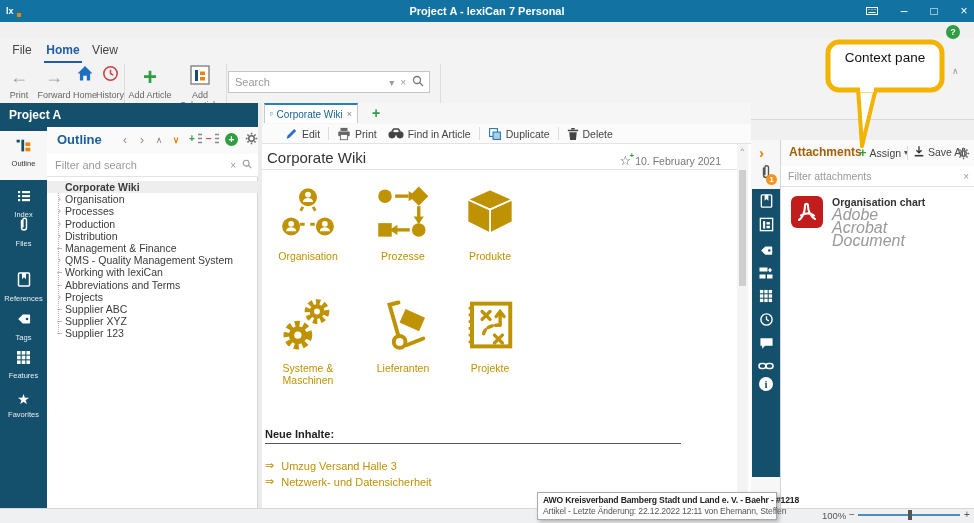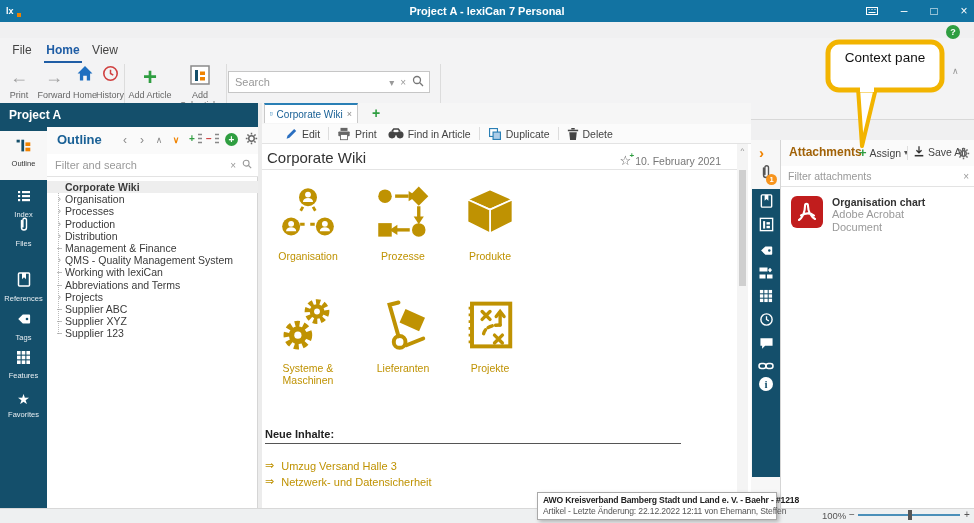--- a/index.html
+++ b/index.html
@@ -76,21 +76,21 @@
   .badge{left:766px;top:174px;width:11px;height:11px;border-radius:50%;background:#f7941d;color:#fff;font-size:7.5px;text-align:center;line-height:11px;font-weight:bold;}
   .attach{left:780px;top:140px;width:194px;height:368px;background:#fff;border-left:1px solid #d5d5d5;box-sizing:border-box;}
   .atheader{left:0;top:0;width:194px;height:26px;background:#fafafa;border-bottom:1px solid #e3e3e3;}
   .attitle{left:8px;top:5px;font-size:12px;font-weight:bold;color:#a16207;}
   .atbtn{display:flex;align-items:center;gap:3px;font-size:10.5px;color:#444;position:absolute;top:5px;}
   .atfilter{left:0;top:26px;width:194px;height:20px;border-bottom:1px solid #e3e3e3;display:flex;align-items:center;background:#fff;}
   .atfilter input{flex:1;border:0;outline:0;font-size:10.5px;padding:0 7px;color:#555;font-family:"Liberation Sans",sans-serif;}
   .atfilter input::placeholder{color:#999;}
   .atitem{left:10px;top:56px;display:flex;gap:9px;position:absolute;}
   .atname{font-size:10.5px;font-weight:bold;color:#333;}
-  .attype{font-size:11px;color:#999;width:80px;line-height:13px;}
+  .attype{font-size:16px;color:#999;width:80px;line-height:13px;font-style:italic;}
   
   .statusbar{left:0;top:508px;width:974px;height:15px;background:#eef0f1;border-top:1px solid #d8d8d8;box-sizing:border-box;}
   .zoomtxt{left:822px;top:510px;font-size:9.5px;color:#555;}
   .zoomminus{left:849px;top:509px;font-size:10px;color:#555;}
   .zoomtrack{left:858px;top:514px;width:102px;height:2px;background:#4a8fb9;}
   .zoomthumb{left:908px;top:510px;width:4px;height:10px;background:#555;}
   .zoomplus{left:964px;top:509px;font-size:10px;color:#555;}
   
   .tooltip{left:537px;top:492px;width:240px;height:28px;background:#fff;border:1px solid #a9a9a9;box-shadow:2px 2px 4px rgba(0,0,0,.25);padding:2px 5px;box-sizing:border-box;z-index:50;}
   .tooltip .tt1{font-size:8.6px;font-weight:bold;color:#222;white-space:nowrap;letter-spacing:-0.15px;}

